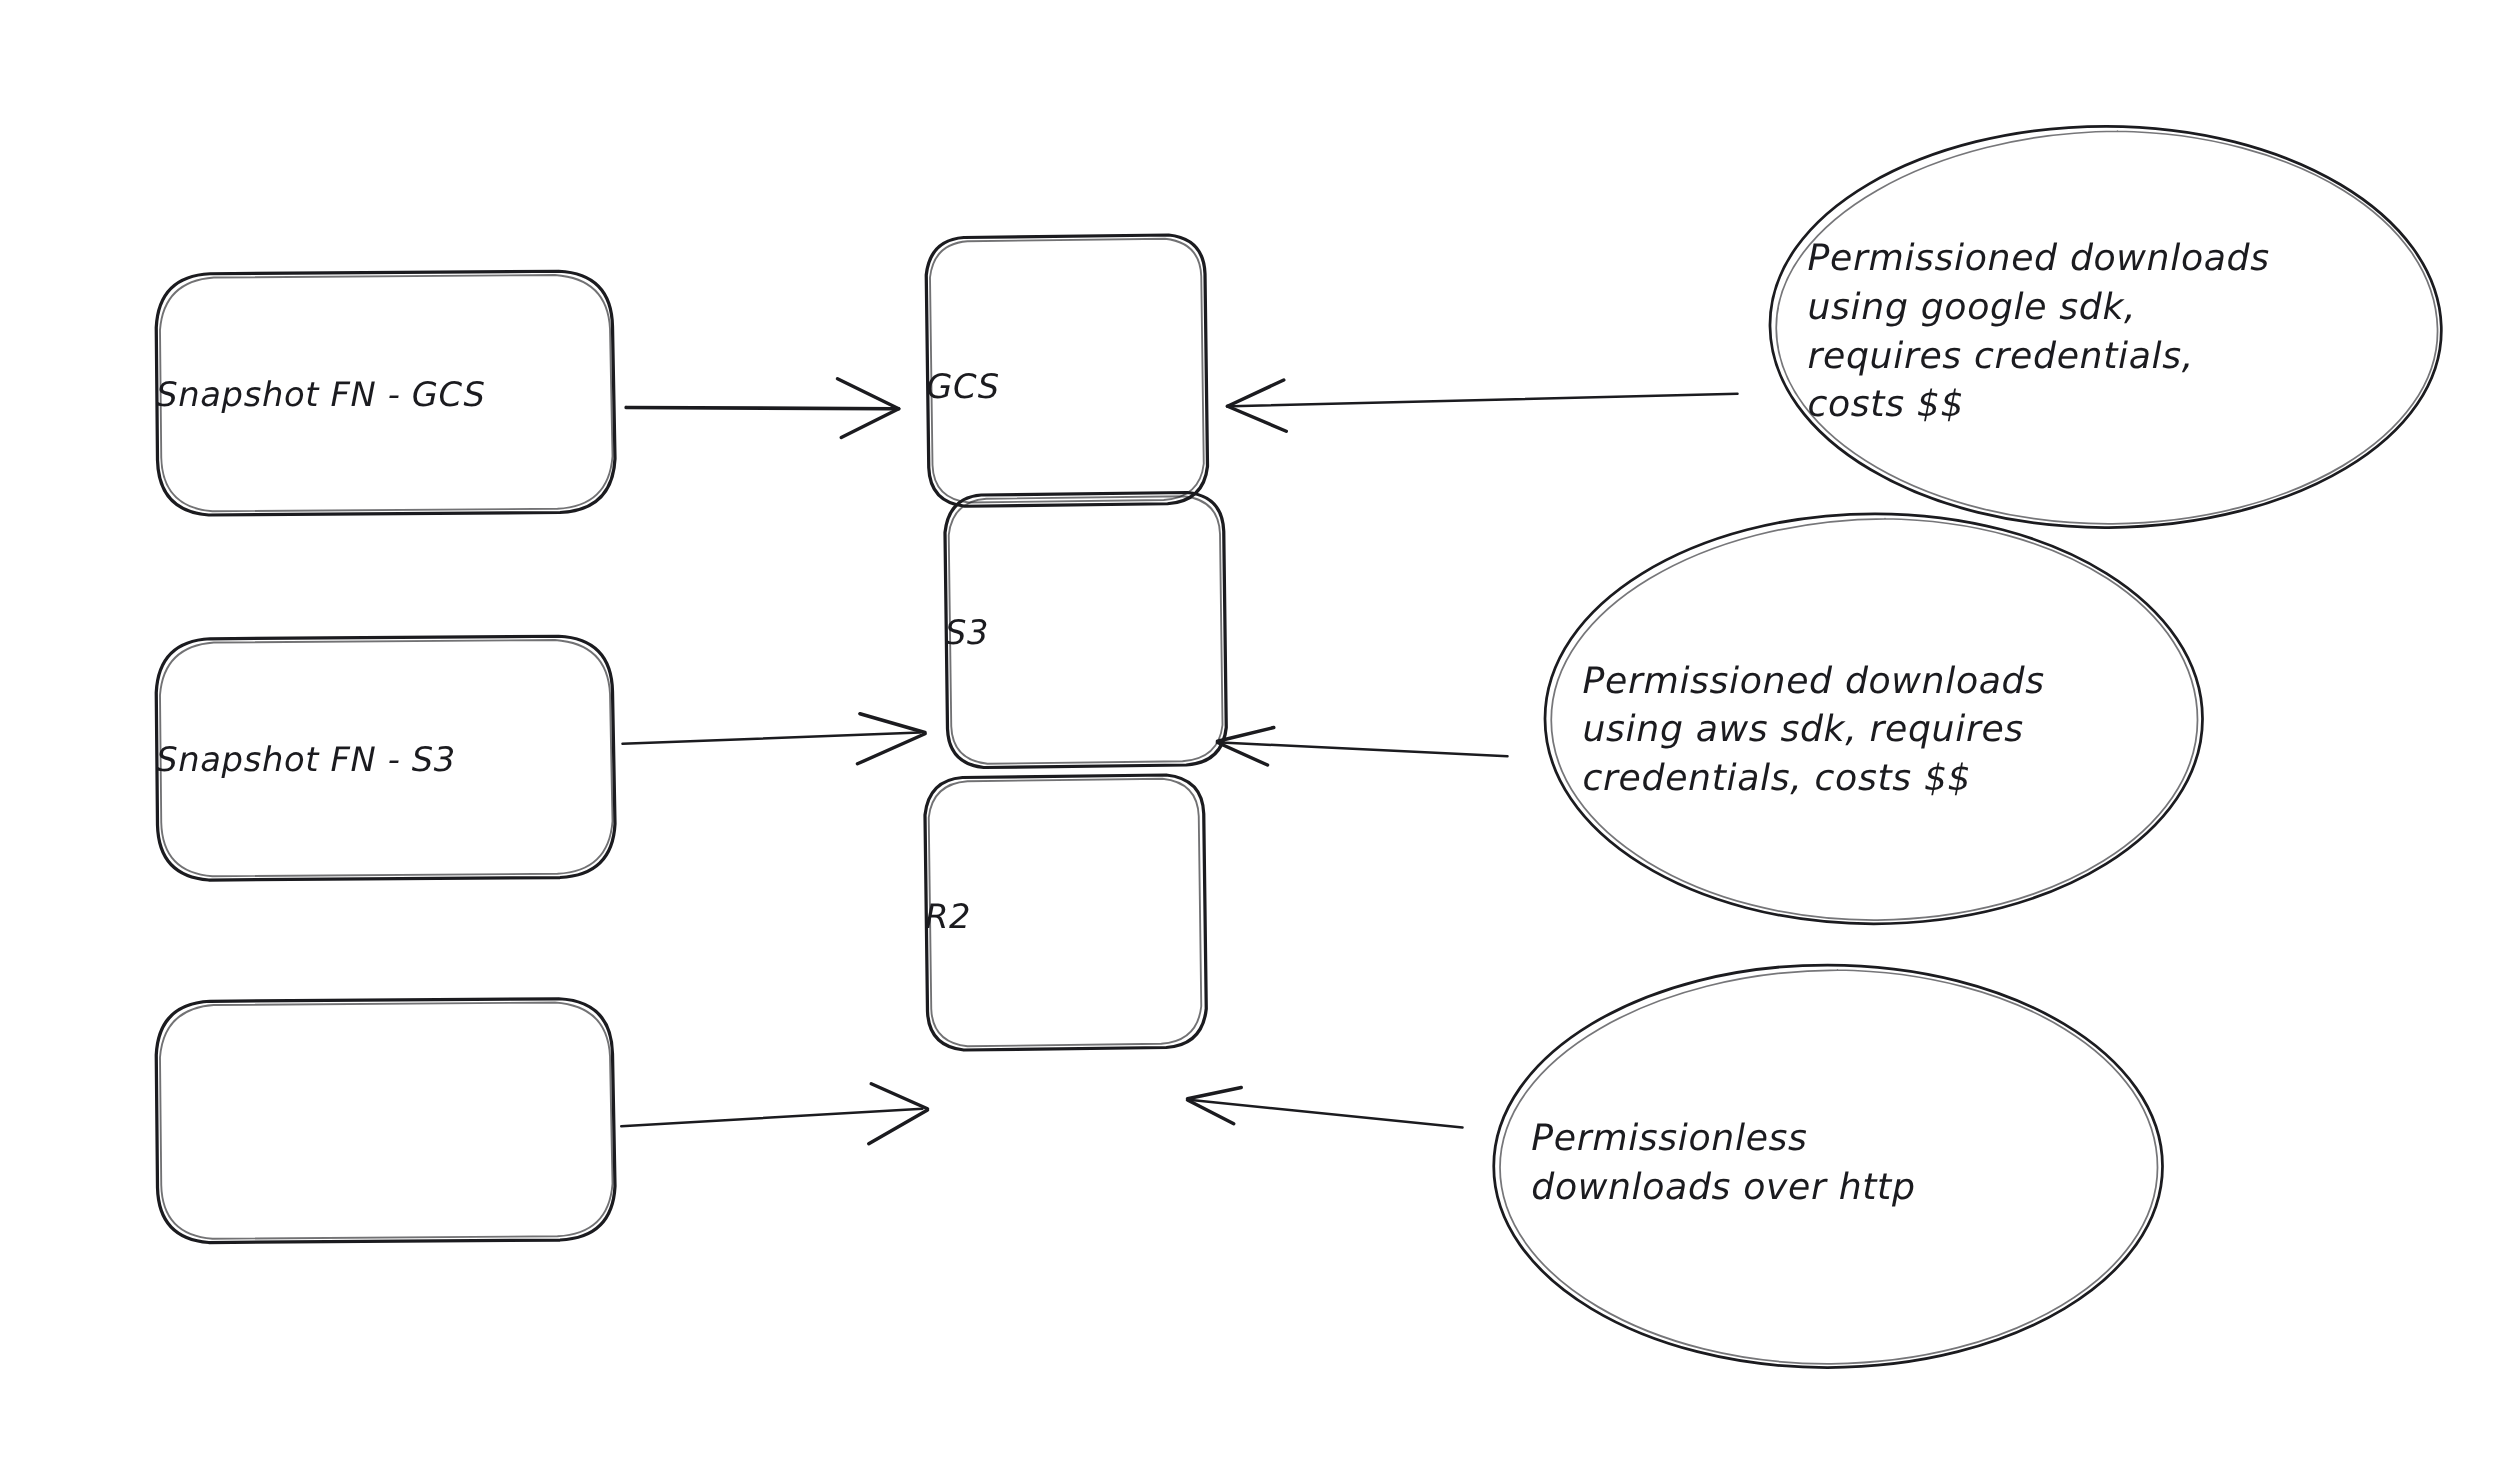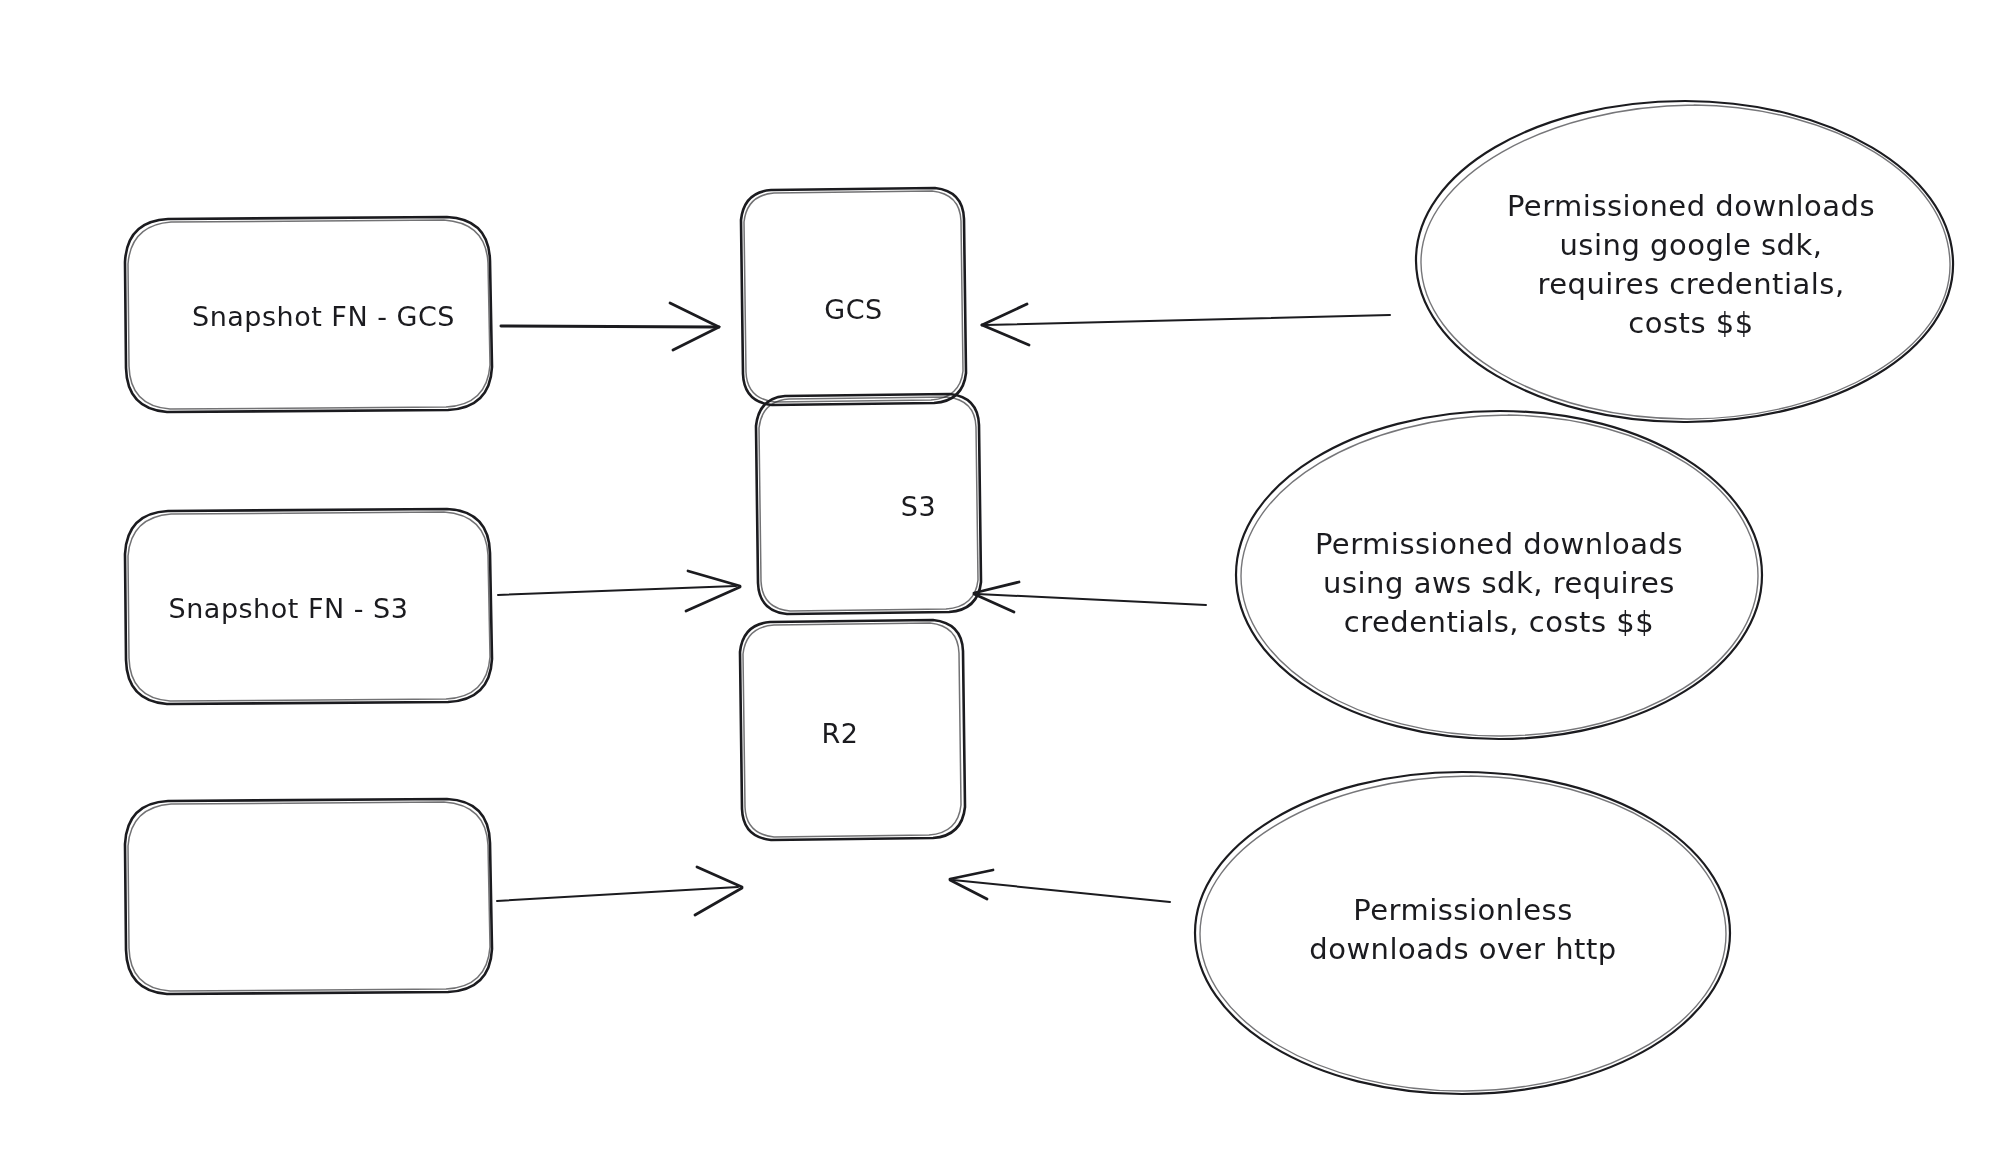--- a/index.html
+++ b/index.html
@@ -19,27 +19,27 @@
   }
   #sketch {
     position: absolute;
     top: 0;
     left: 0;
     width: 2000px;
     height: 1174px;
   }
   .node-label, .note-label {
     position: absolute;
-    text-align: center;
     color: #1b1b1f;
     font-family: "DejaVu Sans", sans-serif;
     letter-spacing: 0.5px;
     white-space: pre-line;
     pointer-events: none;
     line-height: 1.32;
+    font-style: italic;
   }
   .node-label {
     font-size: 27px;
   }
   .note-label {
     font-size: 29px;
     line-height: 1.34;
   }
   .stroke {
     fill: none;
@@ -168,21 +168,21 @@
     </g>
 
   </svg>
 
   <div class="node-label" style="left:125px; top:299px; width:397px;">Snapshot FN - GCS</div>
 
   <div class="node-label" style="left:741px; top:292px; width:225px;">GCS</div>
 
   <div class="node-label" style="left:125px; top:591px; width:327px;">Snapshot FN - S3</div>
 
-  <div class="node-label" style="left:756px; top:489px; width:229px;margin-left:48px;">S3</div>
+  <div class="node-label" style="left:756px; top:489px; width:229px;">S3</div>
 
 
   <div class="node-label" style="left:740px; top:716px; width:200px;">R2</div>
 
   <div class="note-label" style="left:1446px; top:187px; width:490px;">Permissioned downloads
 using google sdk,
 requires credentials,
 costs $$</div>
 
   <div class="note-label" style="left:1266px; top:525px; width:466px;">Permissioned downloads

